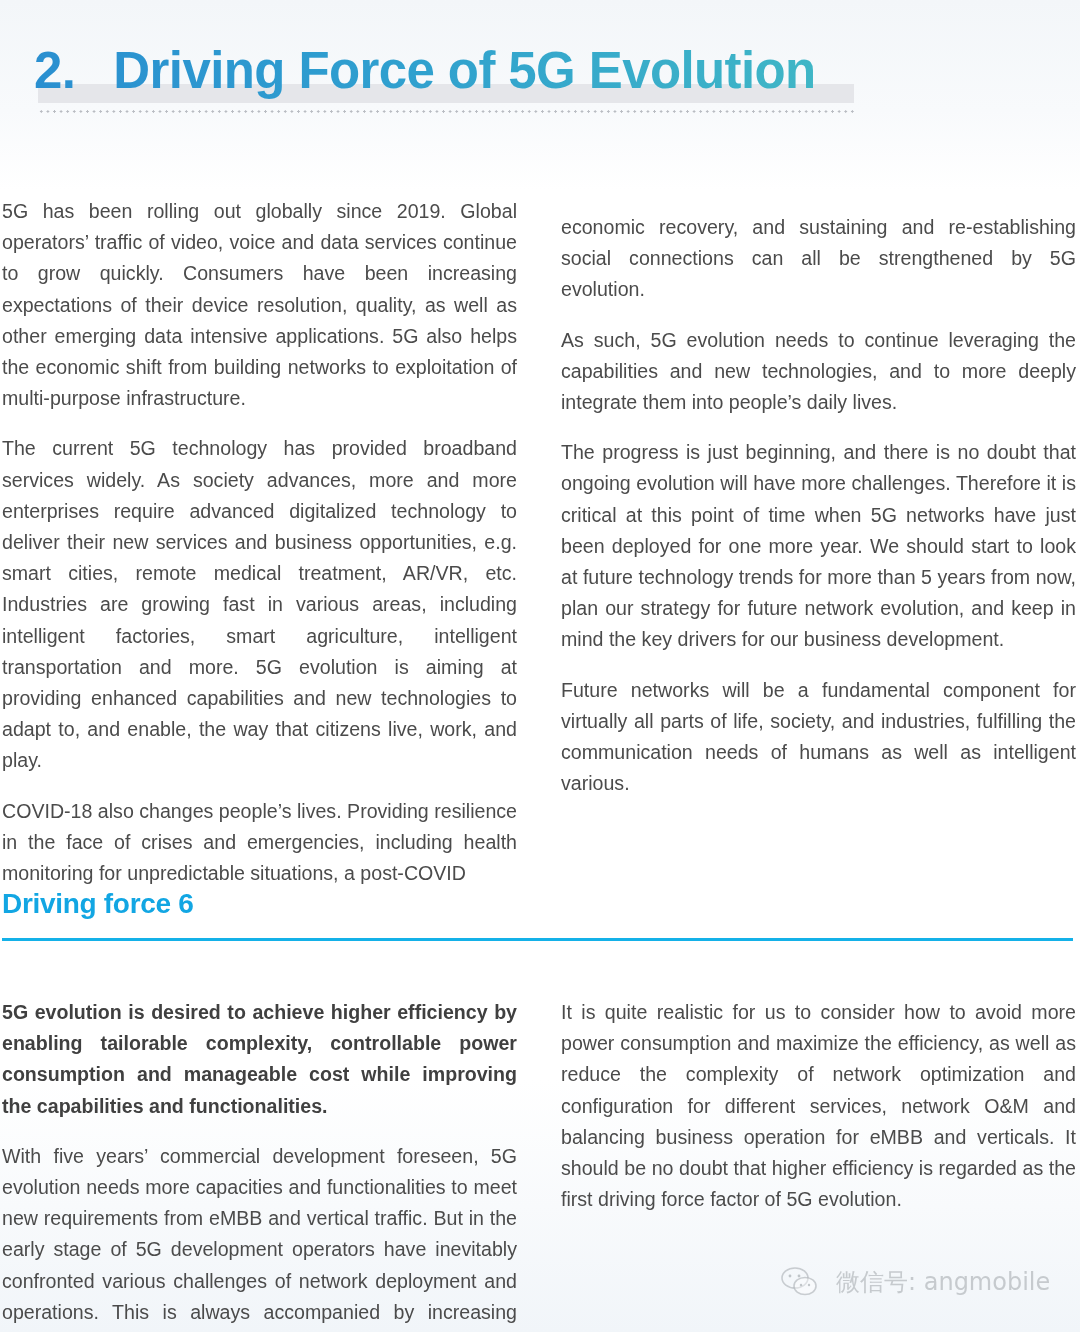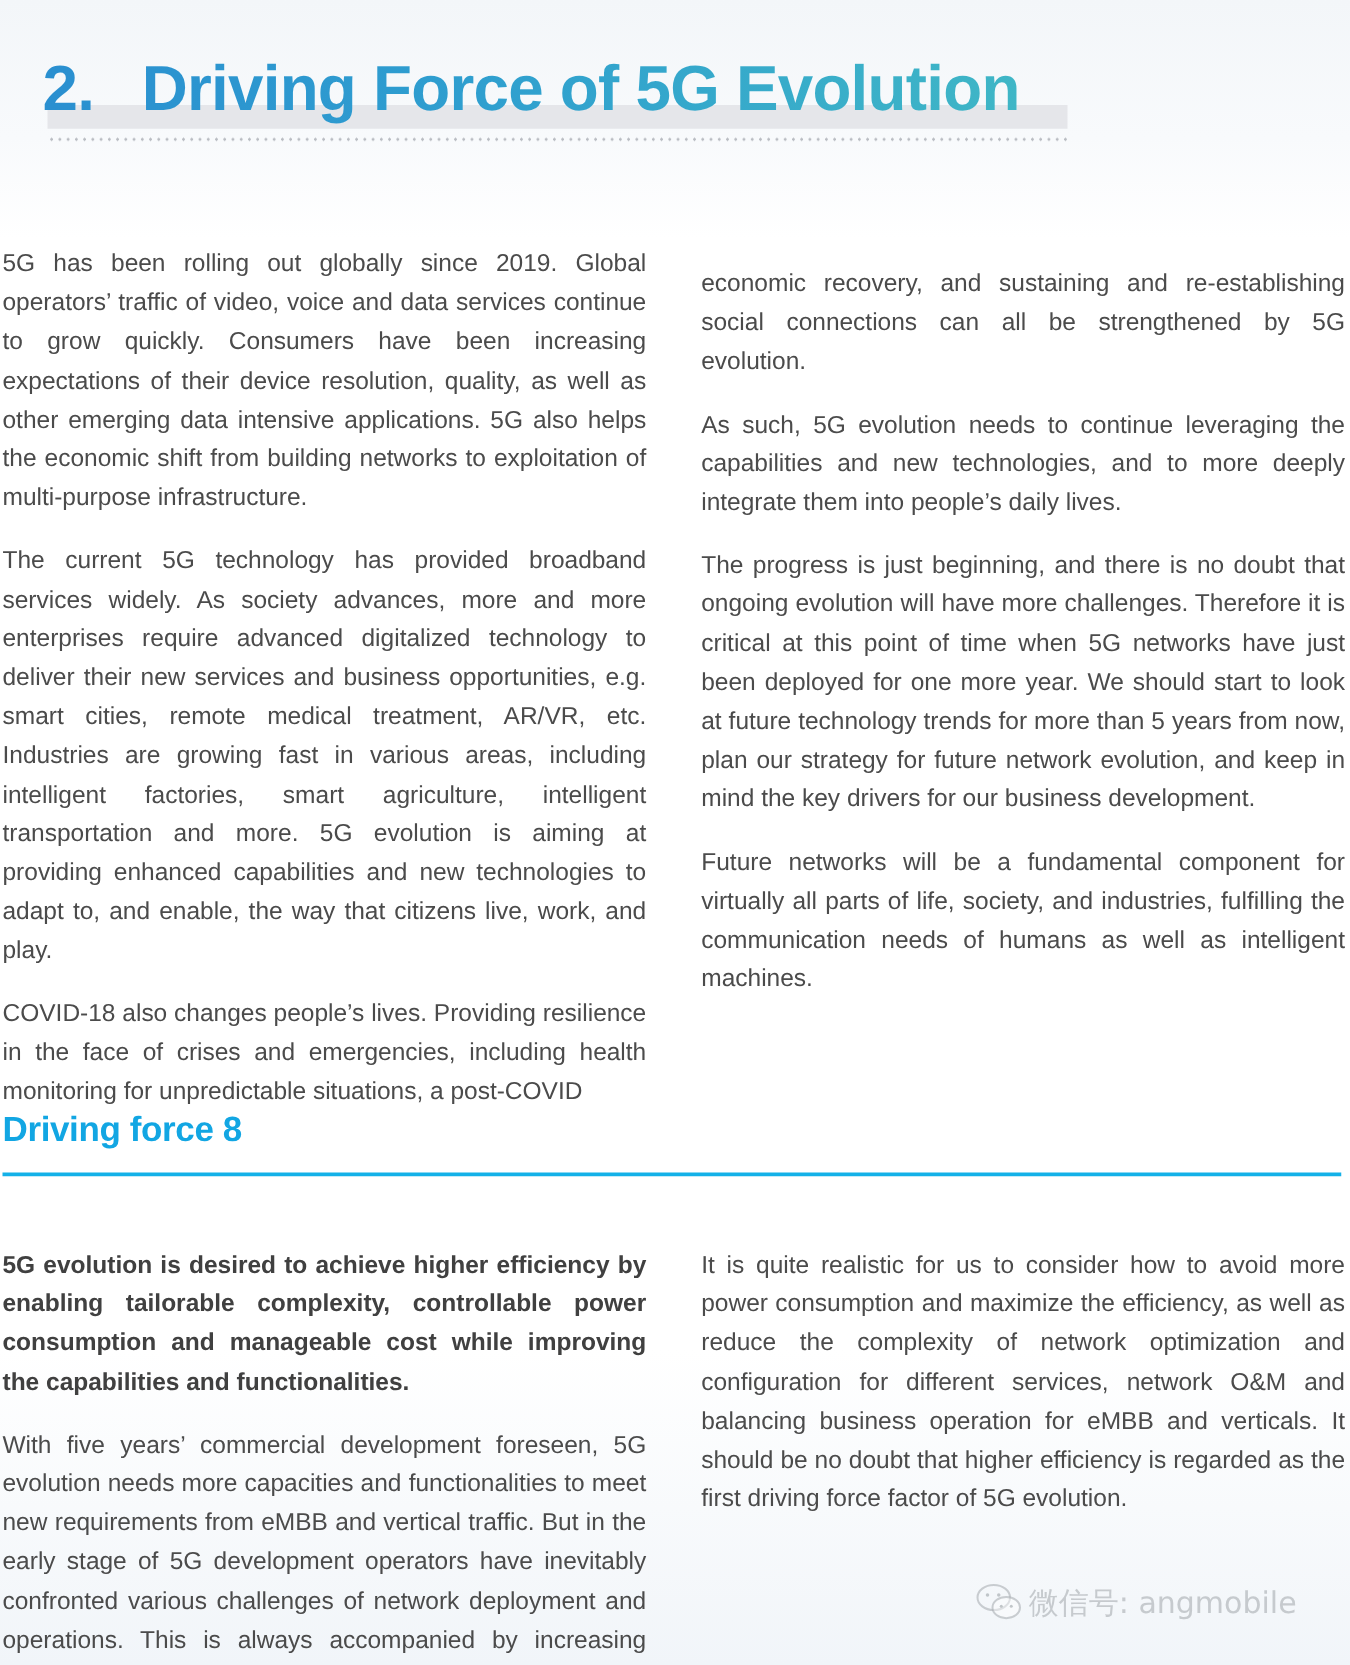--- a/index.html
+++ b/index.html
@@ -81,21 +81,21 @@
     background: #14b1e8;
   }
   .lead {
     font-weight: bold;
     color: #404040;
   }
   .watermark {
     position: absolute;
     left: 780px; top: 1262px;
     height: 40px;
-    display: flex; align-items: center; gap: 3px;
+    display: flex; align-items: center; gap: 16px;
     color: rgba(160,165,170,0.55);
     font-family: "DejaVu Sans", sans-serif;
     font-size: 24px;
     pointer-events: none;
   }
   .wm-icon { width: 40px; height: 34px; }
 </style>
 </head>
 <body>
 
@@ -108,24 +108,24 @@
 <div class="col left" style="top:172px;">
   <p>5G has been rolling out globally since 2019. Global operators’ traffic of video, voice and data services continue to grow quickly. Consumers have been increasing expectations of their device resolution, quality, as well as other emerging data intensive applications. 5G also helps the economic shift from building networks to exploitation of multi-purpose infrastructure.</p>
   <p>The current 5G technology has provided broadband services widely. As society advances, more and more enterprises require advanced digitalized technology to deliver their new services and business opportunities, e.g. smart cities, remote medical treatment, AR/VR, etc. Industries are growing fast in various areas, including intelligent factories, smart agriculture, intelligent transportation and more. 5G evolution is aiming at providing enhanced capabilities and new technologies to adapt to, and enable, the way that citizens live, work, and play.</p>
   <p>COVID-18 also changes people’s lives. Providing resilience in the face of crises and emergencies, including health monitoring for unpredictable situations, a post-COVID</p>
 </div>
 
 <div class="col right" style="top:188px;">
   <p>economic recovery, and sustaining and re-establishing social connections can all be strengthened by 5G evolution.</p>
   <p>As such, 5G evolution needs to continue leveraging the capabilities and new technologies, and to more deeply integrate them into people’s daily lives.</p>
   <p>The progress is just beginning, and there is no doubt that ongoing evolution will have more challenges. Therefore it is critical at this point of time when 5G networks have just been deployed for one more year. We should start to look at future technology trends for more than 5 years from now, plan our strategy for future network evolution, and keep in mind the key drivers for our business development.</p>
-  <p>Future networks will be a fundamental component for virtually all parts of life, society, and industries, fulfilling the communication needs of humans as well as intelligent machines.</p>
+  <p>Future networks will be a fundamental component for virtually all parts of life, society, and industries, fulfilling the communication needs of humans as well as intelligent various.</p>
 </div>
 
-<h2 class="section-heading">Driving force 8</h2>
+<h2 class="section-heading">Driving force 6</h2>
 <div class="section-rule"></div>
 
 <div class="col left" style="top:973px;">
   <p class="lead">5G evolution is desired to achieve higher efficiency by enabling tailorable complexity, controllable power consumption and manageable cost while improving the capabilities and functionalities.</p>
   <p>With five years’ commercial development foreseen, 5G evolution needs more capacities and functionalities to meet new requirements from eMBB and vertical traffic. But in the early stage of 5G development operators have inevitably confronted various challenges of network deployment and operations. This is always accompanied by increasing complexity, power consumption and cost from various</p>
 </div>
 
 <div class="col right" style="top:973px;">
   <p>It is quite realistic for us to consider how to avoid more power consumption and maximize the efficiency, as well as reduce the complexity of network optimization and configuration for different services, network O&amp;M and balancing business operation for eMBB and verticals. It should be no doubt that higher efficiency is regarded as the first driving force factor of 5G evolution.</p>
 </div>

